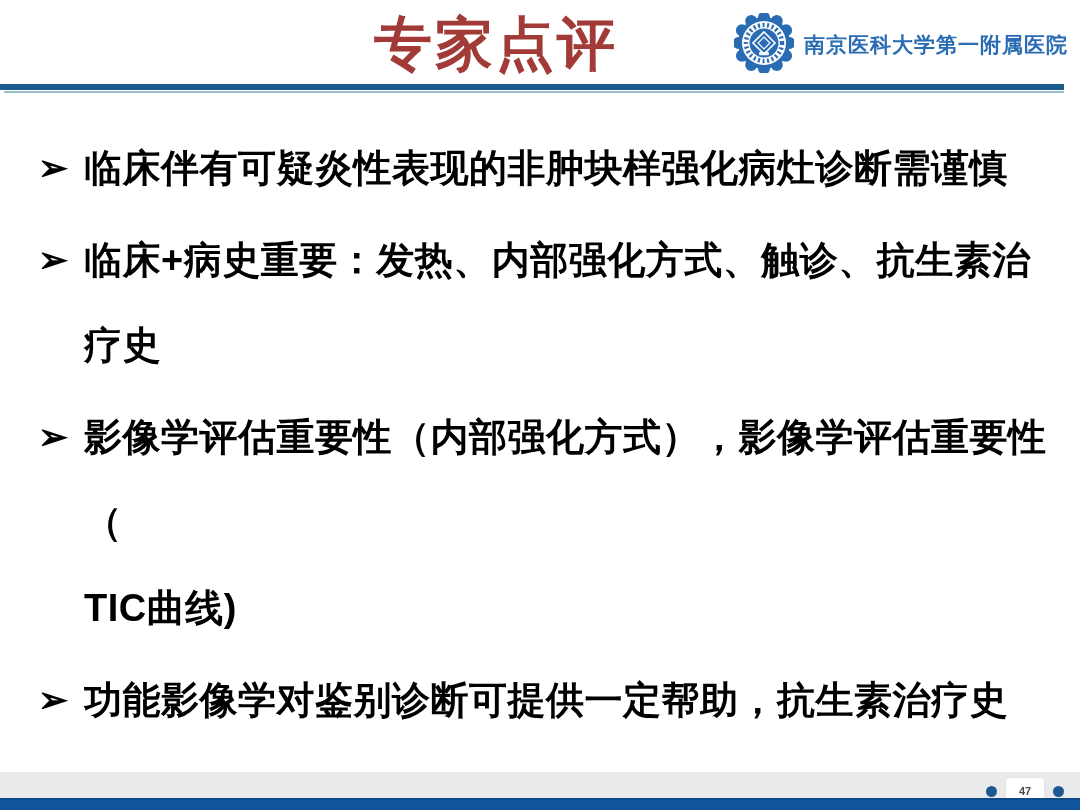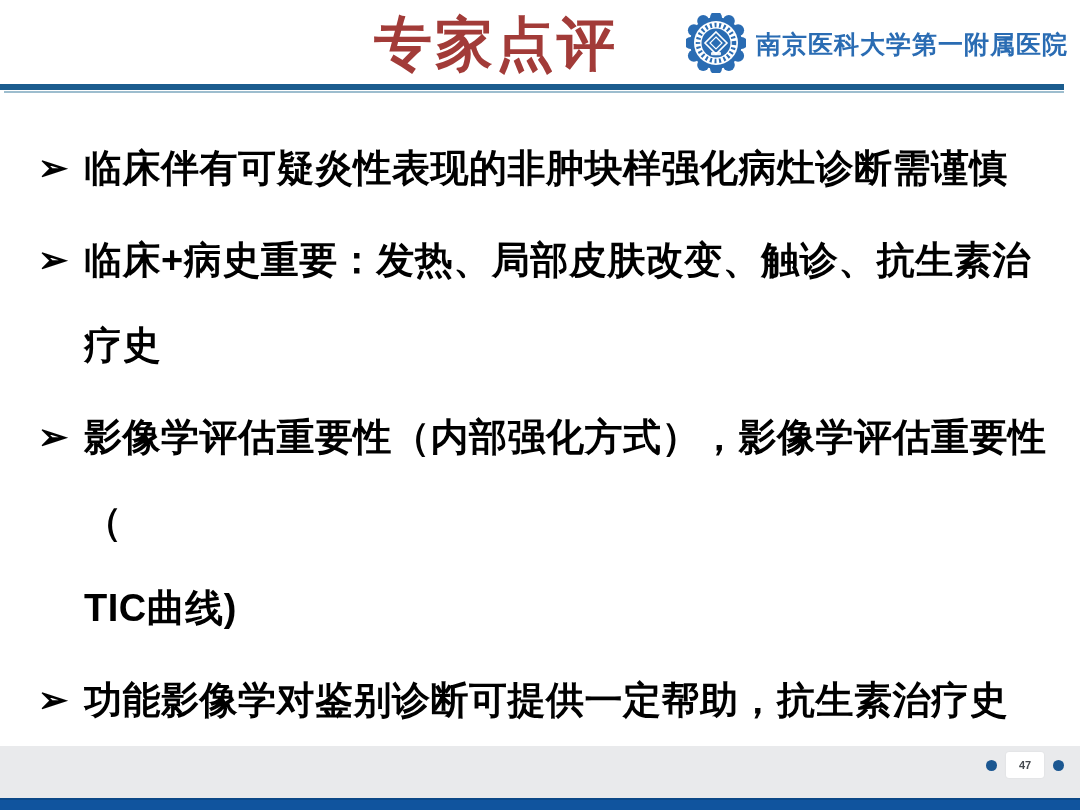--- a/index.html
+++ b/index.html
@@ -19,21 +19,21 @@
     font-size:58px; font-weight:900; letter-spacing:3px;
     color:#A23B38;
   }
   .logo-block {
     position:absolute; top:13px; right:12px;
     display:flex; align-items:center; gap:10px;
   }
   .seal { width:60px; height:60px; flex:none; }
   .logo-text { color:#2A6CB3; font-family:"Liberation Serif", serif; font-weight:bold; }
   .logo-line1 { font-size:16px; letter-spacing:11px; white-space:nowrap; margin-right:-11px; }
-  .logo-line2 { font-size:25px; letter-spacing:1px; white-space:nowrap; margin-top:3px; }
+  .logo-line2 { font-size:21px; letter-spacing:1px; white-space:nowrap; margin-top:3px; }
 
   .header-divider { position:absolute; top:84px; left:0; width:1064px; }
   .divider-dark  { height:6px; background:#1B5C8E; }
   .divider-light { height:2px; background:#9DBDCE; margin-top:1px; margin-left:4px; width:1060px; }
 
   
   .content {
     position:absolute; top:126px; left:38px; width:1016px;
     color:#000;
   }
@@ -49,21 +49,21 @@
     color:#000;
   }
   .bullet-text {
     white-space:pre-line;
     letter-spacing:0.5px;
   }
 
   
   .footer-gray {
     position:absolute; left:0; bottom:10px;
-    width:1080px; height:54px;
+    width:1080px; height:28px;
     background:#E9EAEC;
   }
   .pager {
     position:absolute; right:16px; top:6px;
     display:flex; align-items:center; gap:9px;
   }
   .pager-dot { width:11px; height:11px; border-radius:50%; background:#1B5791; }
   .page-box {
     width:38px; height:26px;
     background:#ffffff; border-radius:3px;
@@ -119,21 +119,21 @@
   </div>
 </div>
 
 <div class="content">
   <div class="bullet">
     <span class="bullet-marker">➢</span>
     <span class="bullet-text">临床伴有可疑炎性表现的非肿块样强化病灶诊断需谨慎</span>
   </div>
   <div class="bullet">
     <span class="bullet-marker">➢</span>
-    <span class="bullet-text">临床+病史重要：发热、局部皮肤改变、触诊、抗生素治疗史</span>
+    <span class="bullet-text">临床+病史重要：发热、内部强化方式、触诊、抗生素治疗史</span>
   </div>
   <div class="bullet">
     <span class="bullet-marker">➢</span>
     <span class="bullet-text">影像学评估重要性（内部强化方式），影像学评估重要性（
 TIC曲线)</span>
   </div>
   <div class="bullet">
     <span class="bullet-marker">➢</span>
     <span class="bullet-text">功能影像学对鉴别诊断可提供一定帮助，抗生素治疗史</span>
   </div>

